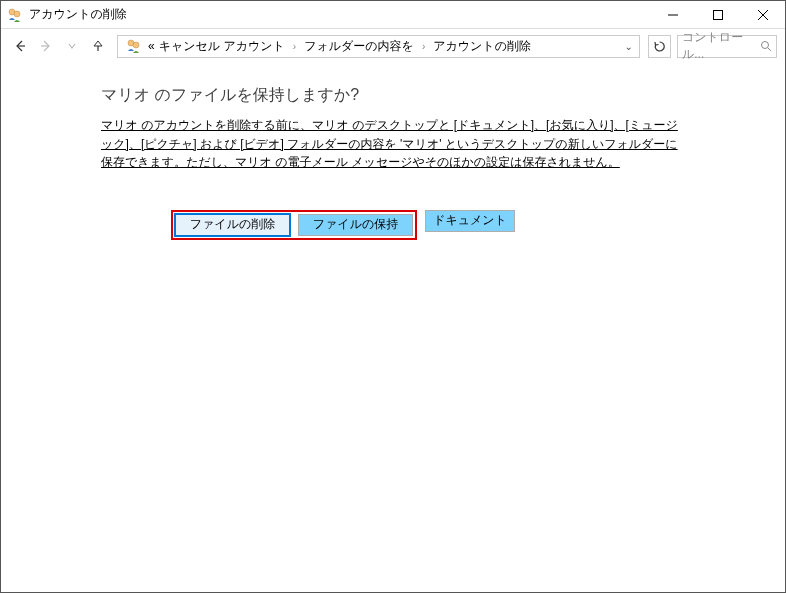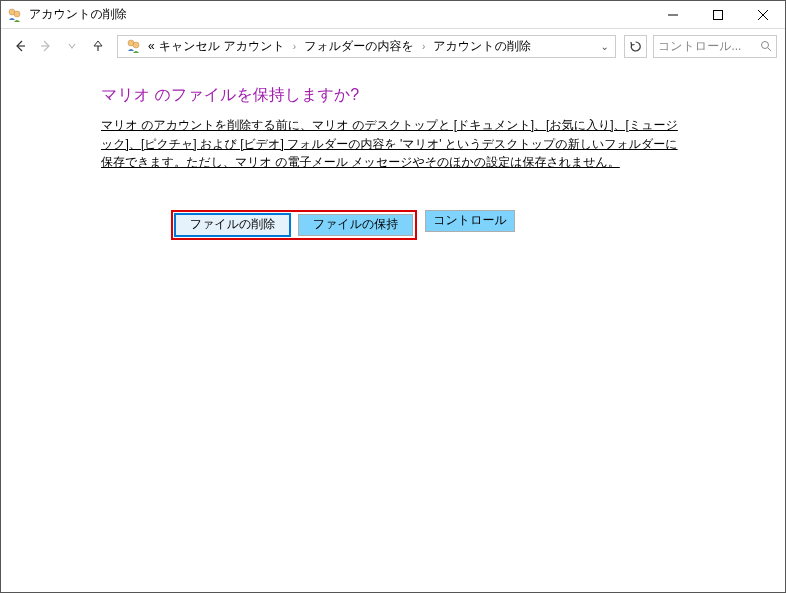--- a/index.html
+++ b/index.html
@@ -11,24 +11,24 @@
     .win-btn { width: 45px; height: 100%; display: flex; align-items: center; justify-content: center; font-family: Arial, sans-serif; }
     .toolbar { height: 34px; display: flex; align-items: center; padding: 0 8px; gap: 4px; }
     .nav-btn { width: 22px; height: 22px; display: flex; align-items: center; justify-content: center; color: #888; }
     .nav-btn.active { color: #333; }
     .crumb-icon { width: 16px; height: 16px; margin: 0 4px; position: relative; }
     .breadcrumb-wrap { flex: 1; display: flex; align-items: center; height: 23px; border: 1px solid #ccc; padding: 0 4px; font-size: 12px; margin: 0 4px; }
     .crumb { color: #000; padding: 0 2px; }
     .crumb-sep { color: #888; padding: 0 6px; font-size: 10px; }
     .crumb-drop { color: #555; margin-left: auto; font-size: 10px; padding-right: 2px; }
     .refresh-btn { width: 23px; height: 23px; border: 1px solid #ccc; display: flex; align-items: center; justify-content: center; font-size: 13px; color: #333; }
-    .search-box { width: 124px; height: 23px; border: 1px solid #ccc; display: flex; align-items: center; padding: 0 4px; font-size: 12px; color: #888; margin-left: 2px; }
+    .search-box { width: 100px; height: 23px; border: 1px solid #ccc; display: flex; align-items: center; padding: 0 4px; font-size: 12px; color: #888; margin-left: 2px; }
     .search-box .sicon { margin-left: auto; }
     .content { padding: 22px 100px 0 100px; }
-    .heading { color: #a21caf; font-size: 16px; font-weight: normal; margin-bottom: 10px; }
+    .heading { color: #404040; font-size: 16px; font-weight: normal; margin-bottom: 10px; }
     .body-text { font-size: 12px; color: #000; line-height: 1.55; text-decoration: underline; }
     .action-bar { margin-top: 38px; padding-right: 100px; display: flex; justify-content: center; gap: 8px; }
     .hl-group { display: flex; gap: 8px; border: 2px solid #d80000; padding: 2px; }
     .btn { width: 115px; height: 22px; font-size: 12px; border: 1px solid #adadad; background: #7dd3fc; display: flex; align-items: center; justify-content: center; }
     .btn.focus { border: 1px solid #0078d7; background: #e5f1fb; outline: 1px solid #0078d7; }
     .btn.plain { width: 90px; }
     svg { display: block; }
   </style>
 </head>
 <body>
@@ -124,14 +124,14 @@
 <div class="content">
   <div class="heading">マリオ のファイルを保持しますか?</div>
   <div class="body-text">マリオ のアカウントを削除する前に、マリオ のデスクトップと [ドキュメント]、[お気に入り]、[ミュージック]、[ピクチャ] および [ビデオ] フォルダーの内容を 'マリオ' というデスクトップの新しいフォルダーに保存できます。ただし、マリオ の電子メール メッセージやそのほかの設定は保存されません。</div>
 </div>
 
 <div class="action-bar">
   <div class="hl-group">
     <div class="btn focus">ファイルの削除</div>
     <div class="btn">ファイルの保持</div>
   </div>
-  <div class="btn plain">コントロール</div>
+  <div class="btn plain">ドキュメント</div>
 </div>
 
 </body></html>

